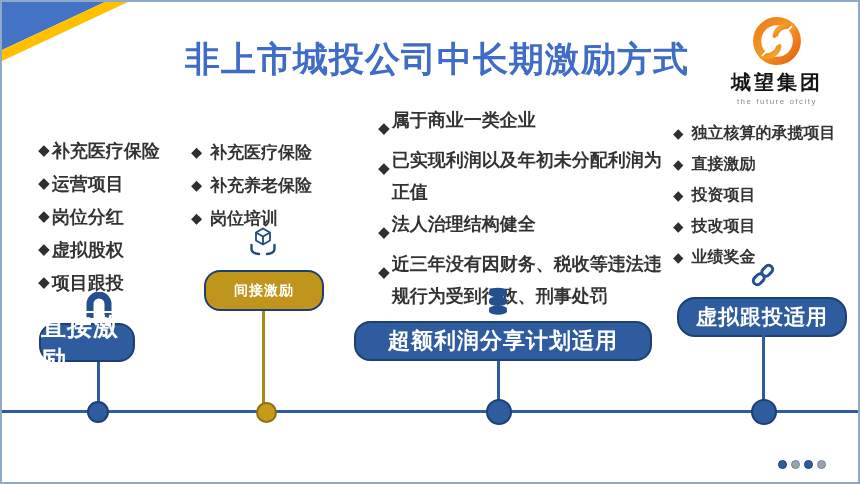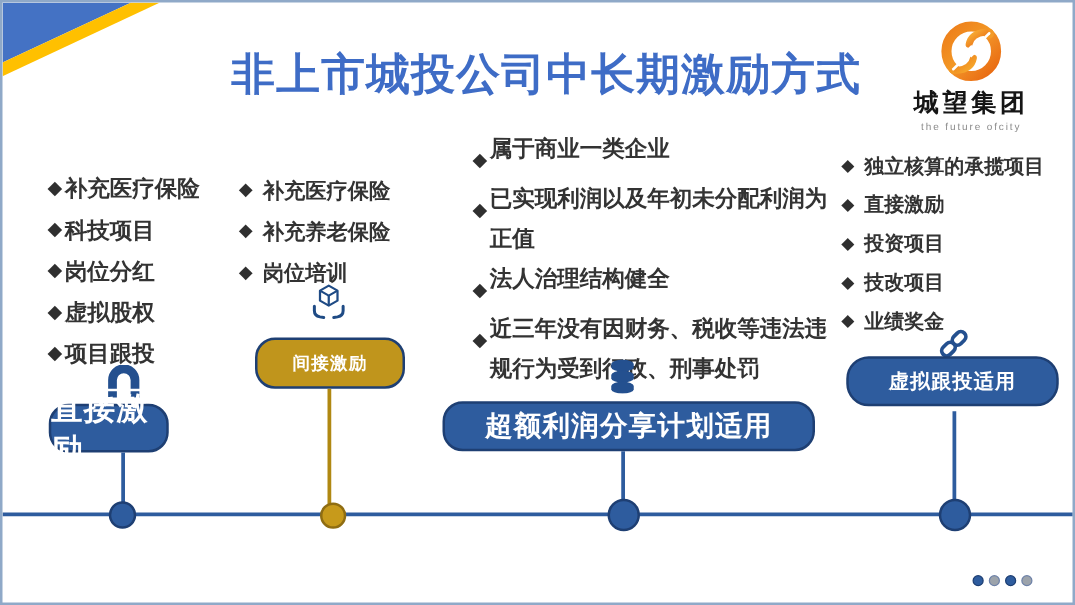--- a/index.html
+++ b/index.html
@@ -34,21 +34,21 @@
 
   .pill{
     position:absolute;display:flex;align-items:center;justify-content:center;
     color:#fff;font-weight:bold;border-radius:16px;box-sizing:border-box;letter-spacing:1px;
   }
   .pill-blue{background:#2E5C9E;border:2px solid #1E3F73;}
   .pill-gold{background:#C0951C;border:2px solid #1E3F73;}
   .pill1{left:37px;top:321px;width:96px;height:39px;font-size:25px;}
   .pill2{left:202px;top:268px;width:120px;height:41px;font-size:14px;}
   .pill3{left:352px;top:319px;width:298px;height:40px;font-size:22px;}
-  .pill4{left:675px;top:283px;width:170px;height:40px;font-size:16px;border-radius:18px;}
+  .pill4{left:675px;top:295px;width:170px;height:40px;font-size:21px;border-radius:18px;}
 
   .icon{position:absolute;}
   .icon-magnet{left:83px;top:290px;}
   .icon-cube{left:246px;top:224px;}
   .icon-db{left:486px;top:285px;}
   .icon-link{left:748px;top:259px;}
 
   .connector{position:absolute;width:3px;}
   .c-blue{background:#2E5C9E;}
   .c-gold{background:#B08812;}
@@ -110,21 +110,21 @@
     <div class="logo-tagline">the future ofcity</div>
   </div>
 
   <ul class="list list1">
     <li class="item">
         <span class="bullet">◆</span>
         <span>补充医疗保险</span>
       </li>
     <li class="item">
         <span class="bullet">◆</span>
-        <span>科技项目</span>
+        <span>运营项目</span>
       </li>
     <li class="item">
         <span class="bullet">◆</span>
         <span>岗位分红</span>
       </li>
     <li class="item">
         <span class="bullet">◆</span>
         <span>虚拟股权</span>
       </li>
     <li class="item">

